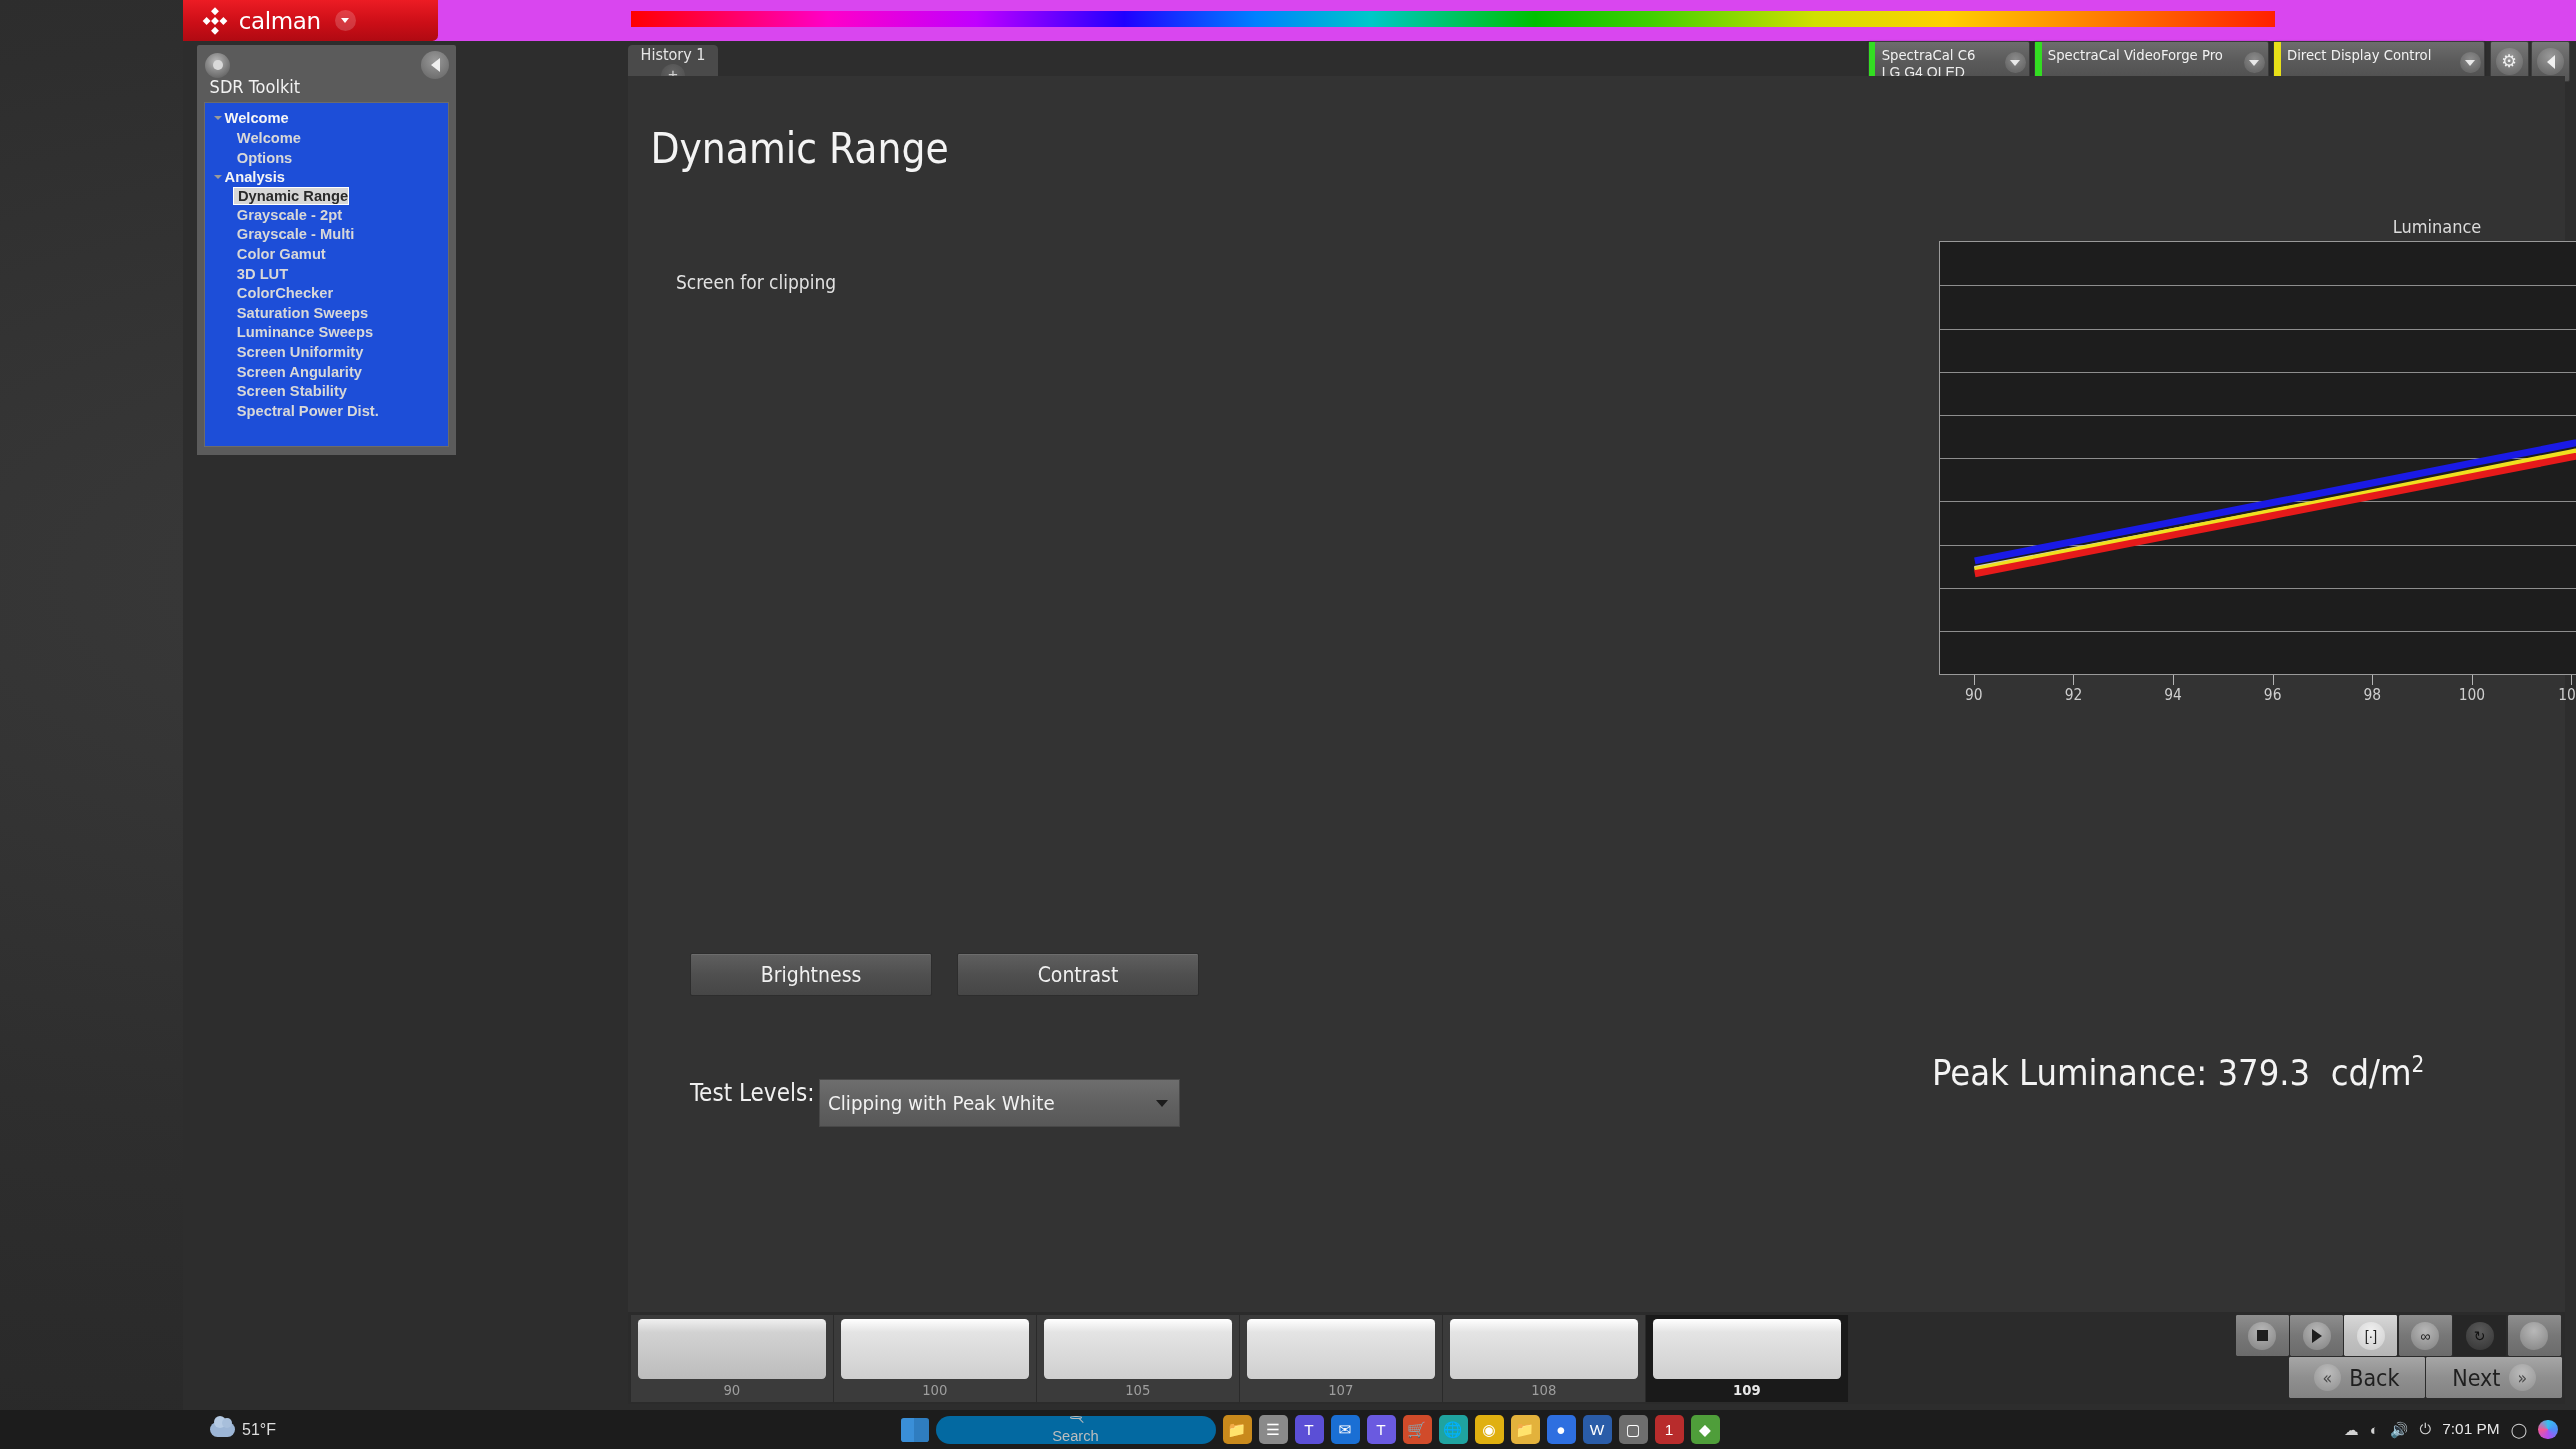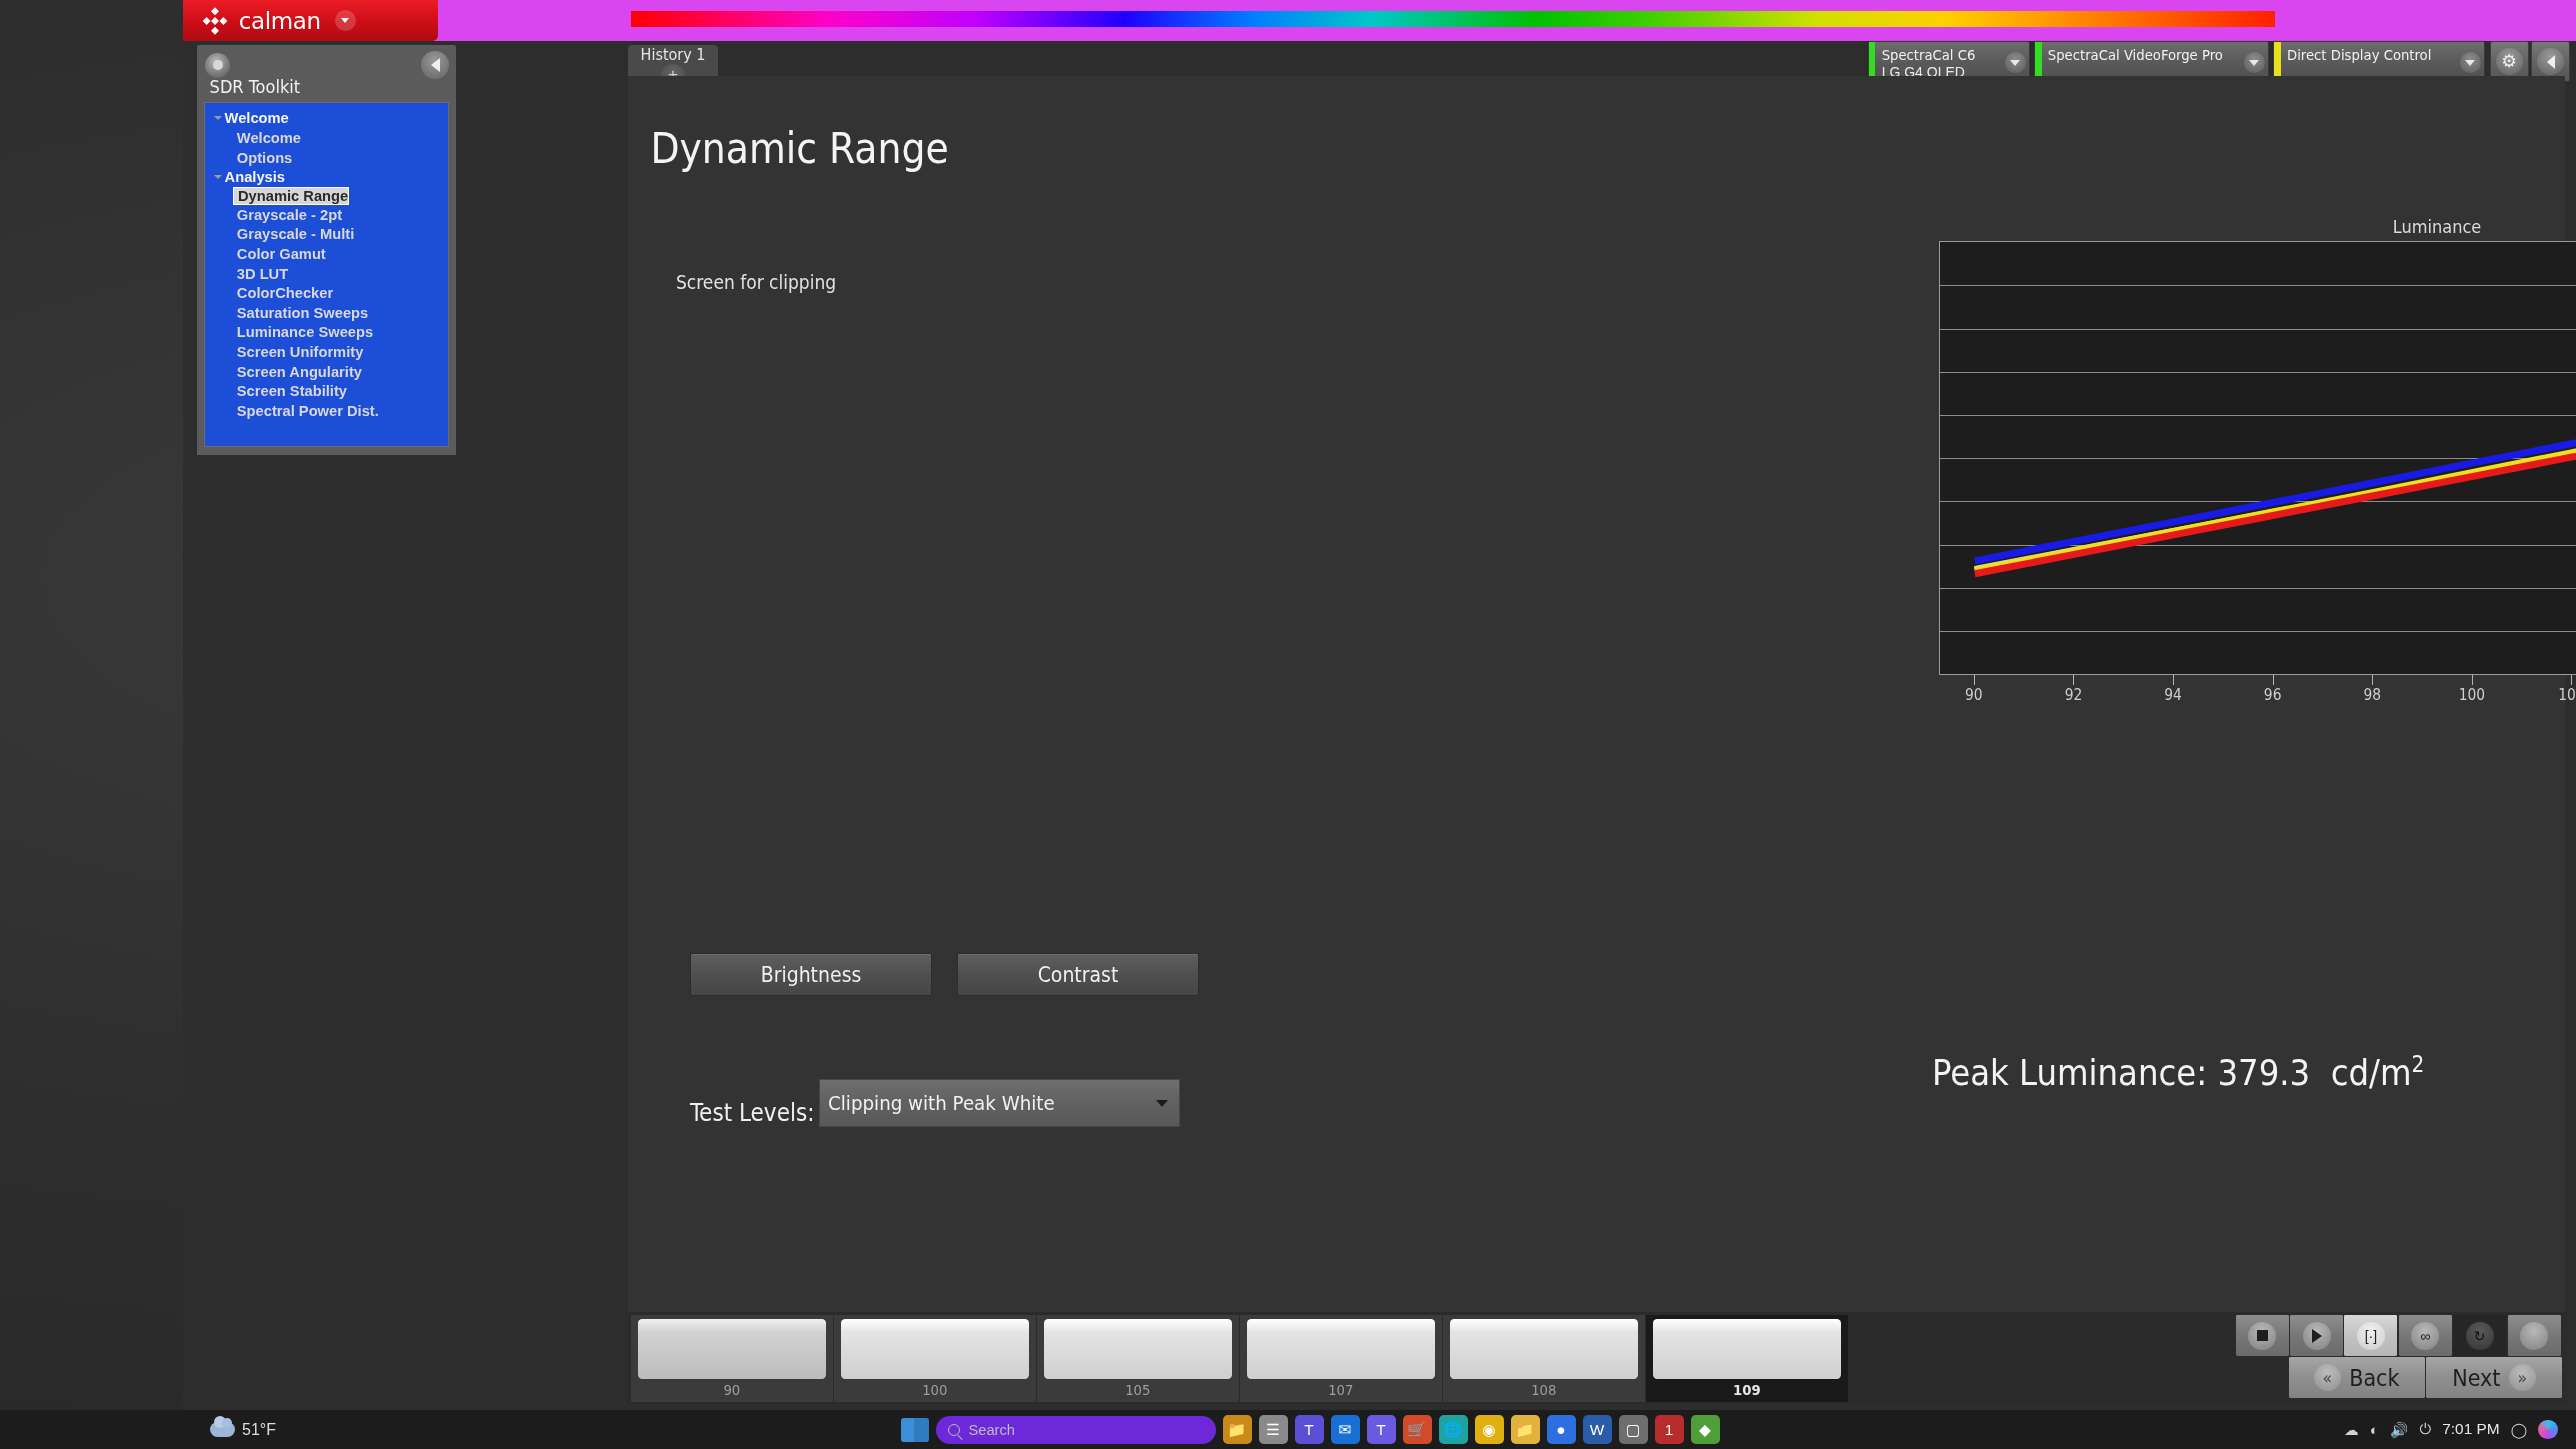--- a/index.html
+++ b/index.html
@@ -211,21 +211,21 @@
     display:flex; align-items:center; justify-content:center;
     font-size:21px; color:#f0f0f0; cursor:pointer;
     font-family:"DejaVu Sans Condensed","Liberation Sans",sans-serif;
     box-shadow:inset 0 0.7px 0 rgba(255,255,255,.12);
   }
   #btn-brightness { left:62px;  top:877px; }
   #btn-contrast   { left:329px; top:877px; }
 
   
   #test-levels-row {
-    position:absolute; left:62px; top:1003px; display:flex; align-items:flex-end;
+    position:absolute; left:62px; top:1003px; display:flex; align-items:flex-start;
   }
   #test-levels-label {
     font-size:24px; color:#f0f0f0;
     font-family:"DejaVu Sans Condensed","Liberation Sans",sans-serif;
   }
   #test-levels-select {
     margin-left:4.2px; width:361px; height:48px;
     background:linear-gradient(180deg,#6e6e6e 0%, #616161 50%, #585858 100%);
     border:0.7px solid #484848;
     display:flex; align-items:center; cursor:pointer;
@@ -370,22 +370,22 @@
     width:29px; height:29px; border-radius:4.9px;
     display:flex; align-items:center; justify-content:center;
     font-size:15.4px; color:#fff; cursor:pointer; flex:0 0 auto;
   }
   #tb-start {
     width:28px; height:24px;
     background:linear-gradient(90deg,#3a8fd8 0 46%, #2f7dc0 46% 100%);
     border-radius:2.8px; cursor:pointer;
   }
   #tb-search {
-    width:280px; height:28px; border-radius:15.4px; background:#6d28d9;
-    display:flex; align-items:center; padding:0 12.6px; gap:8.4px; cursor:text;
+    width:280px; height:28px; border-radius:15.4px; background:#0369a1;
+    display:flex; align-items:center; padding:0 12.6px; gap:8.4px; cursor:text;flex-direction:column;
   }
   #tb-search .mag {
     width:12px; height:12px; border:1.4px solid #bbb; border-radius:50%; position:relative;
   }
   #tb-search .mag::after {
     content:""; position:absolute; right:-4.2px; bottom:-3.5px; width:6.3px; height:1.4px;
     background:#bbb; transform:rotate(45deg);
   }
   #tb-search .ph { font-size:14.7px; color:#bdbdbd; }
 

